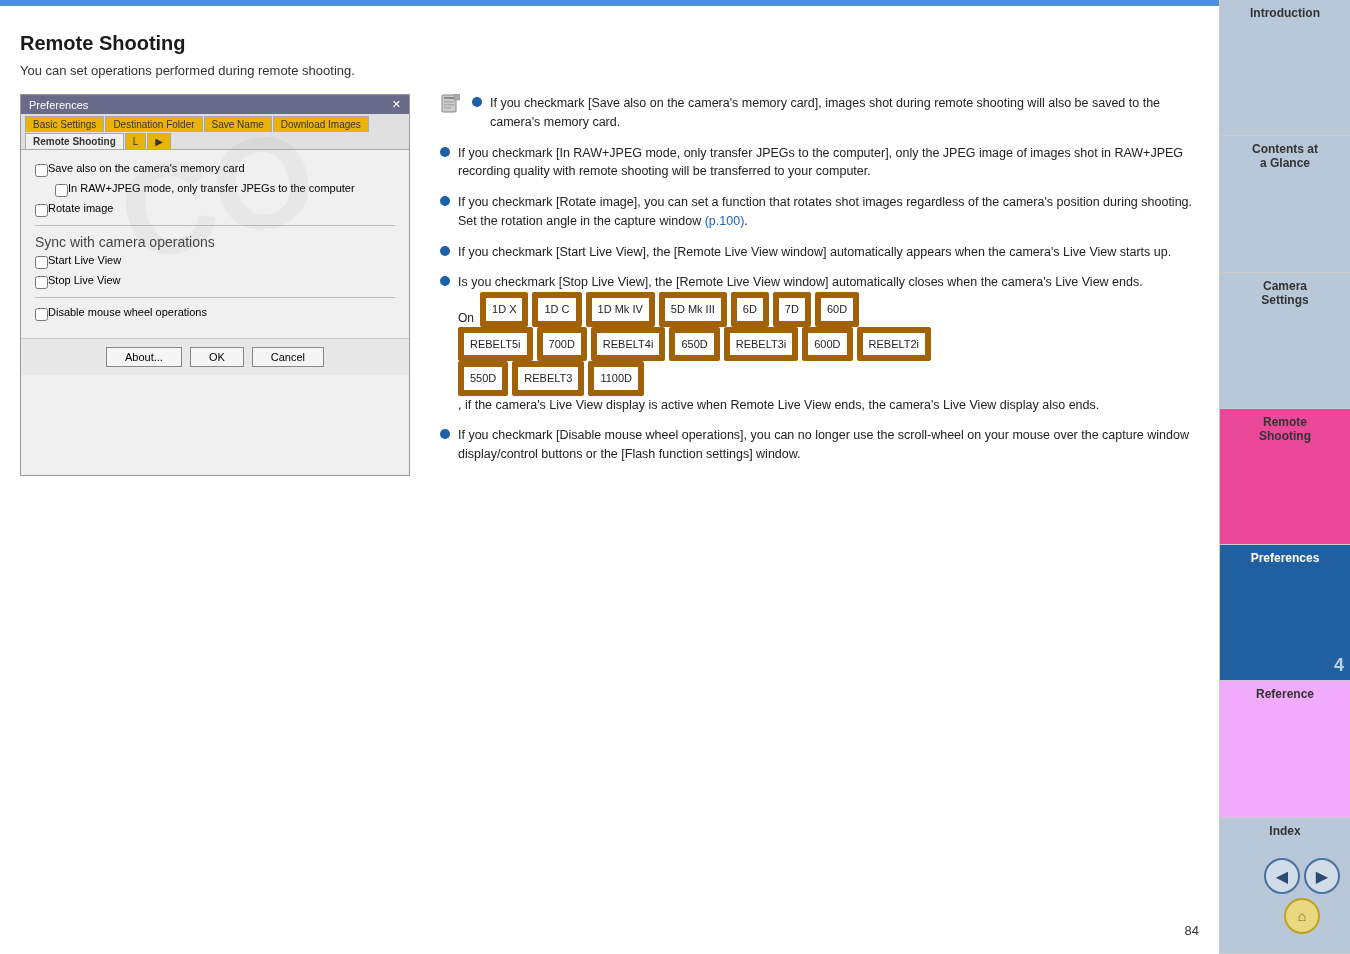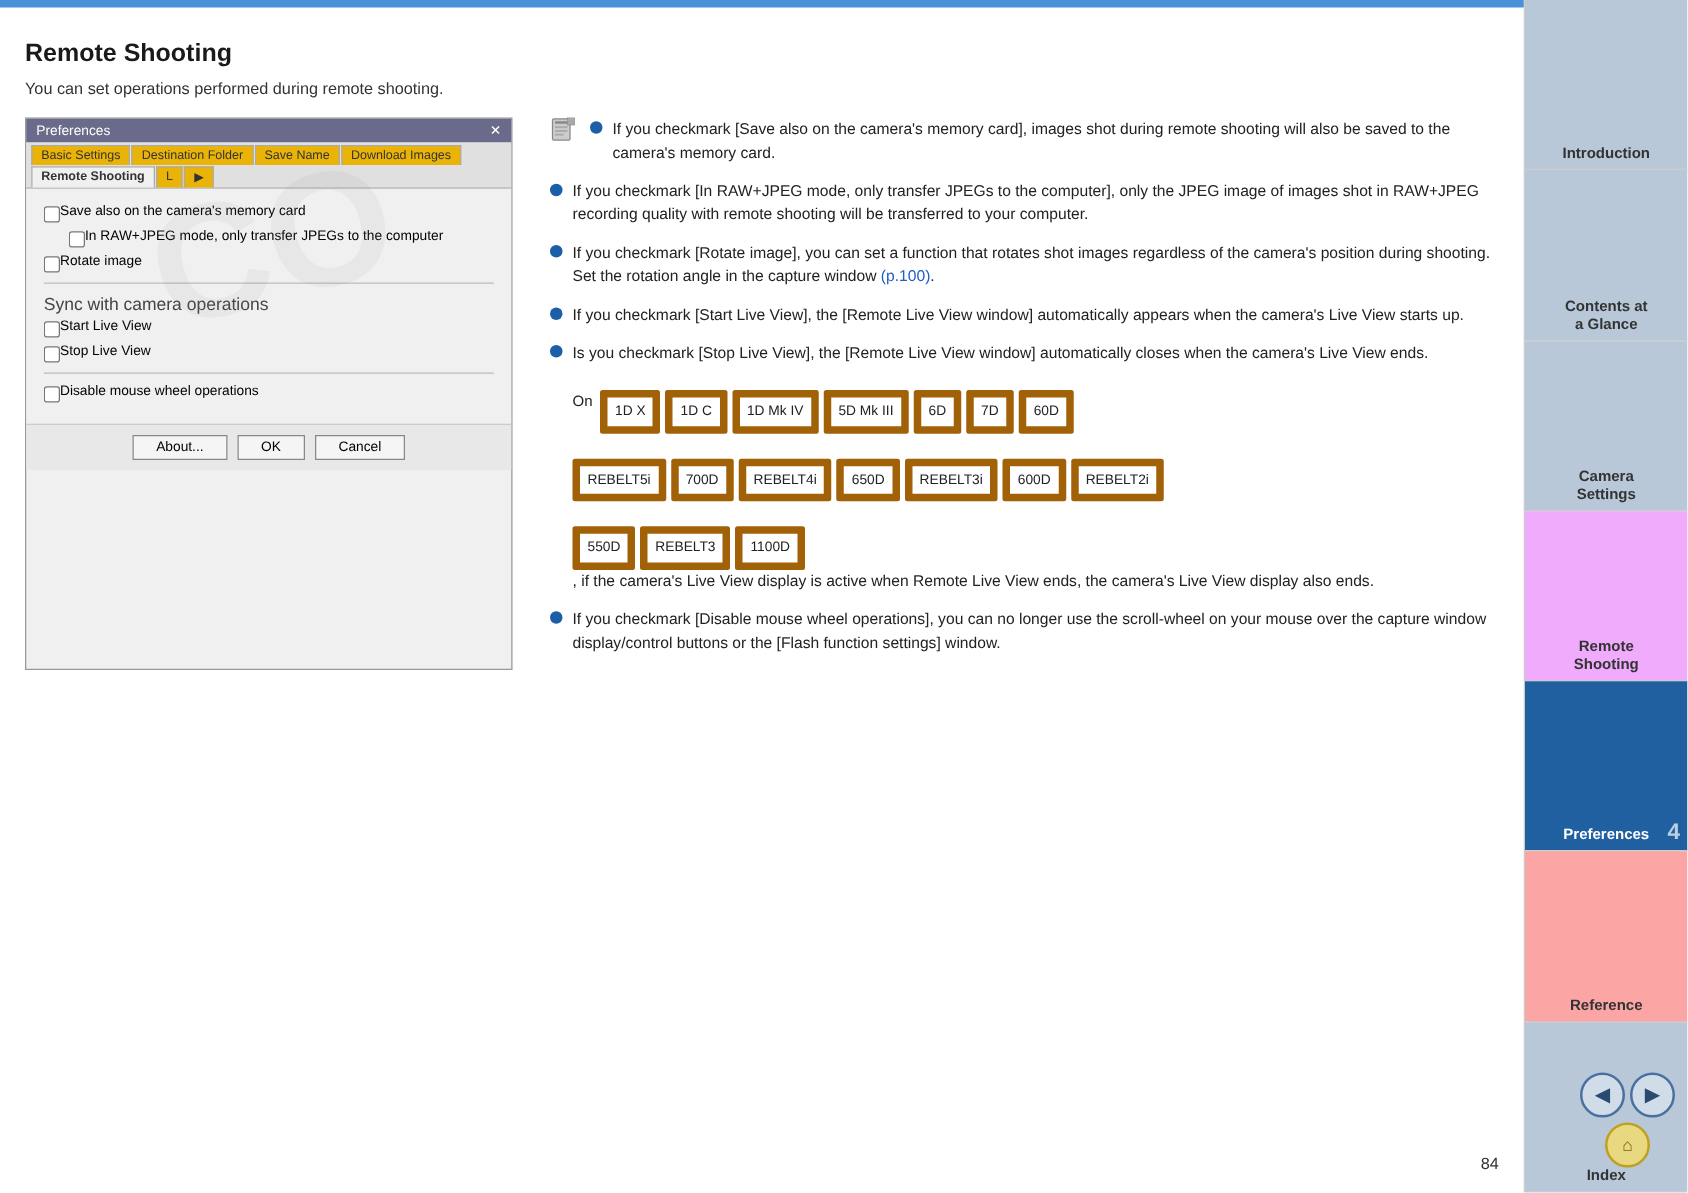--- a/index.html
+++ b/index.html
@@ -175,22 +175,22 @@
 
     .bullet-text a, .link-blue {
       color: #2060c0;
       text-decoration: none;
     }
 
     .camera-tags {
       display: flex;
       flex-wrap: wrap;
       gap: 4px;
-      margin-top: 20px;
-      align-items: flex-start;
+      margin-top: 0;
+      align-items: flex-end;
     }
 
     .cam-tag {
       border: 6px solid #a16207;
       padding: 3px 6px;
       font-size: 11px;
       border-radius: 2px;
       background: #fff;
       color: #222;
     }
@@ -245,38 +245,38 @@
     .sidebar {
       width: 130px;
       display: flex;
       flex-direction: column;
       background: #fff;
     }
 
     .sidebar-item {
       flex: 1;
       display: flex;
-      align-items: flex-end;
+      align-items: flex-start;
       justify-content: center;
       text-align: center;
       font-size: 12px;
       font-weight: bold;
       padding: 6px 4px;
       cursor: pointer;
       border-bottom: 1px solid #ccc;
       position: relative;
     }
 
     .sidebar-item.introduction { background: #b8c8d8; color: #333; }
     .sidebar-item.contents { background: #b8c8d8; color: #333; }
     .sidebar-item.downloading { background: #7a9ab8; color: #fff; }
     .sidebar-item.camera-settings { background: #b8c8d8; color: #333; }
-    .sidebar-item.remote-shooting { background: #f0abfc; color: #333; }
+    .sidebar-item.remote-shooting { background: #ec4899; color: #333; }
     .sidebar-item.preferences { background: #2060a0; color: #fff; }
-    .sidebar-item.reference { background: #fca5a5; color: #333; }
+    .sidebar-item.reference { background: #f0abfc; color: #333; }
     .sidebar-item.index { background: #b8c8d8; color: #333; }
 
     .sidebar-num-pref {
       position: absolute;
       right: 6px;
       bottom: 4px;
       font-size: 18px;
       font-weight: bold;
       color: #fff;
       opacity: 0.7;

